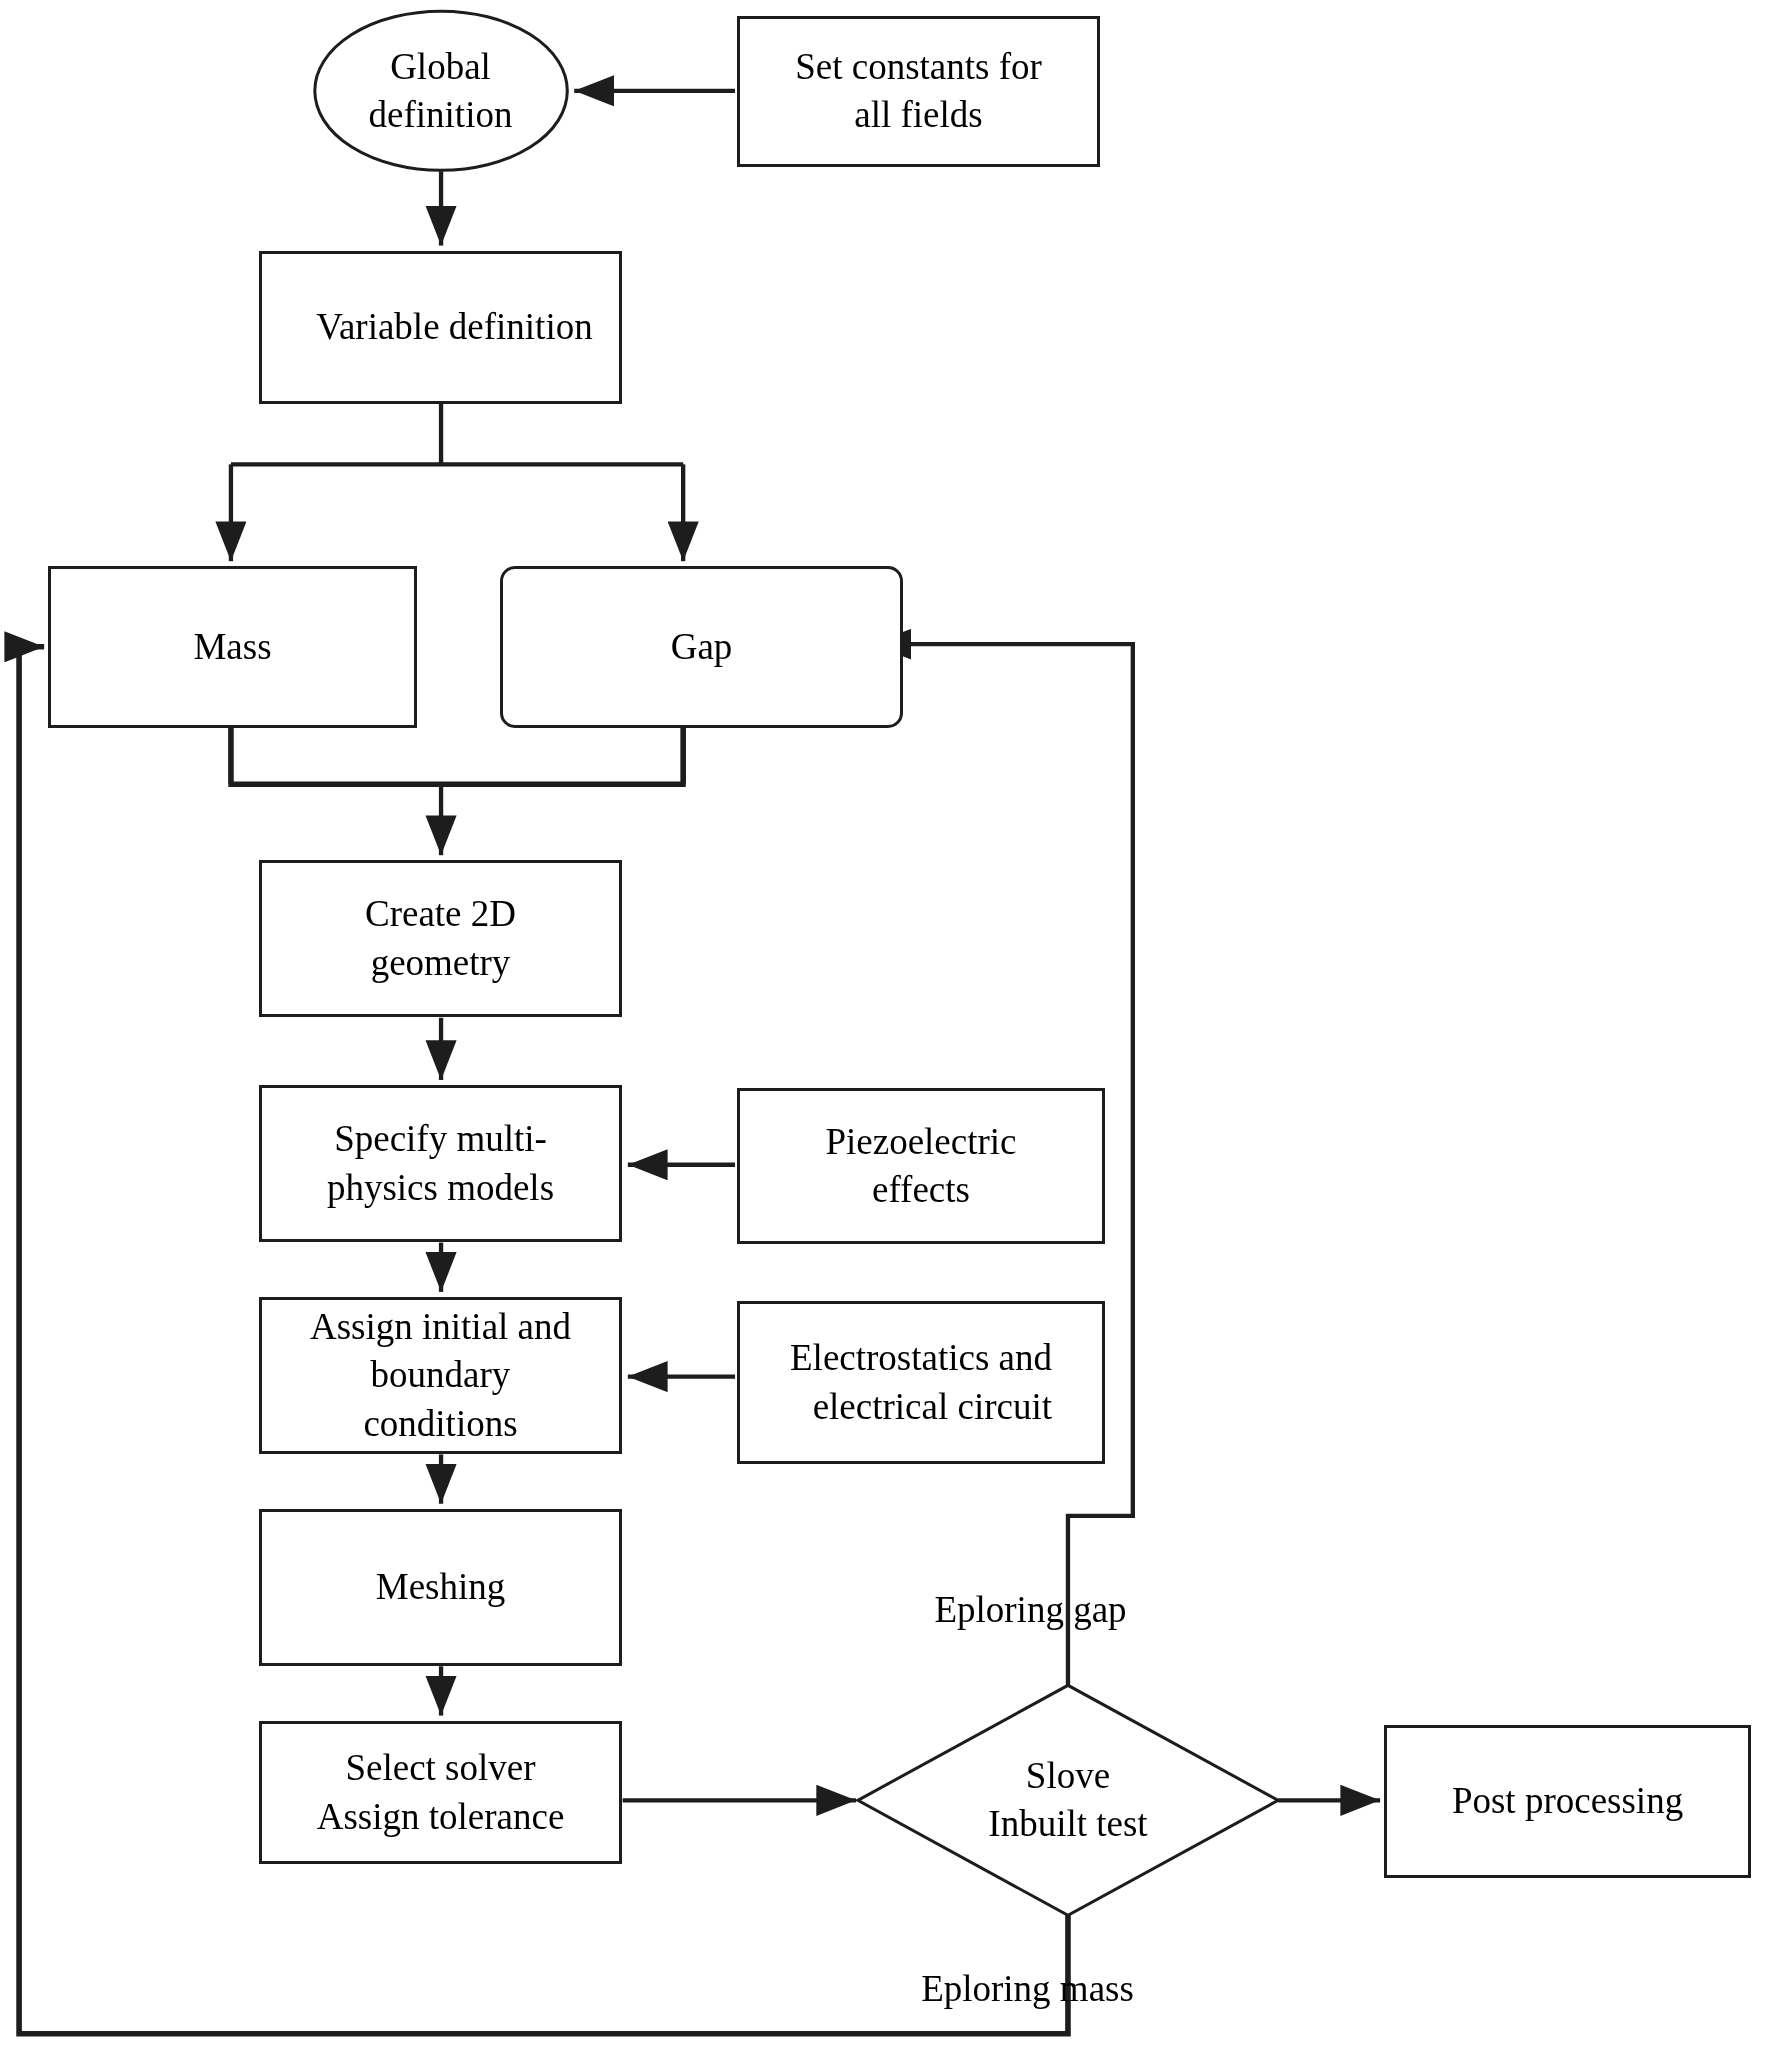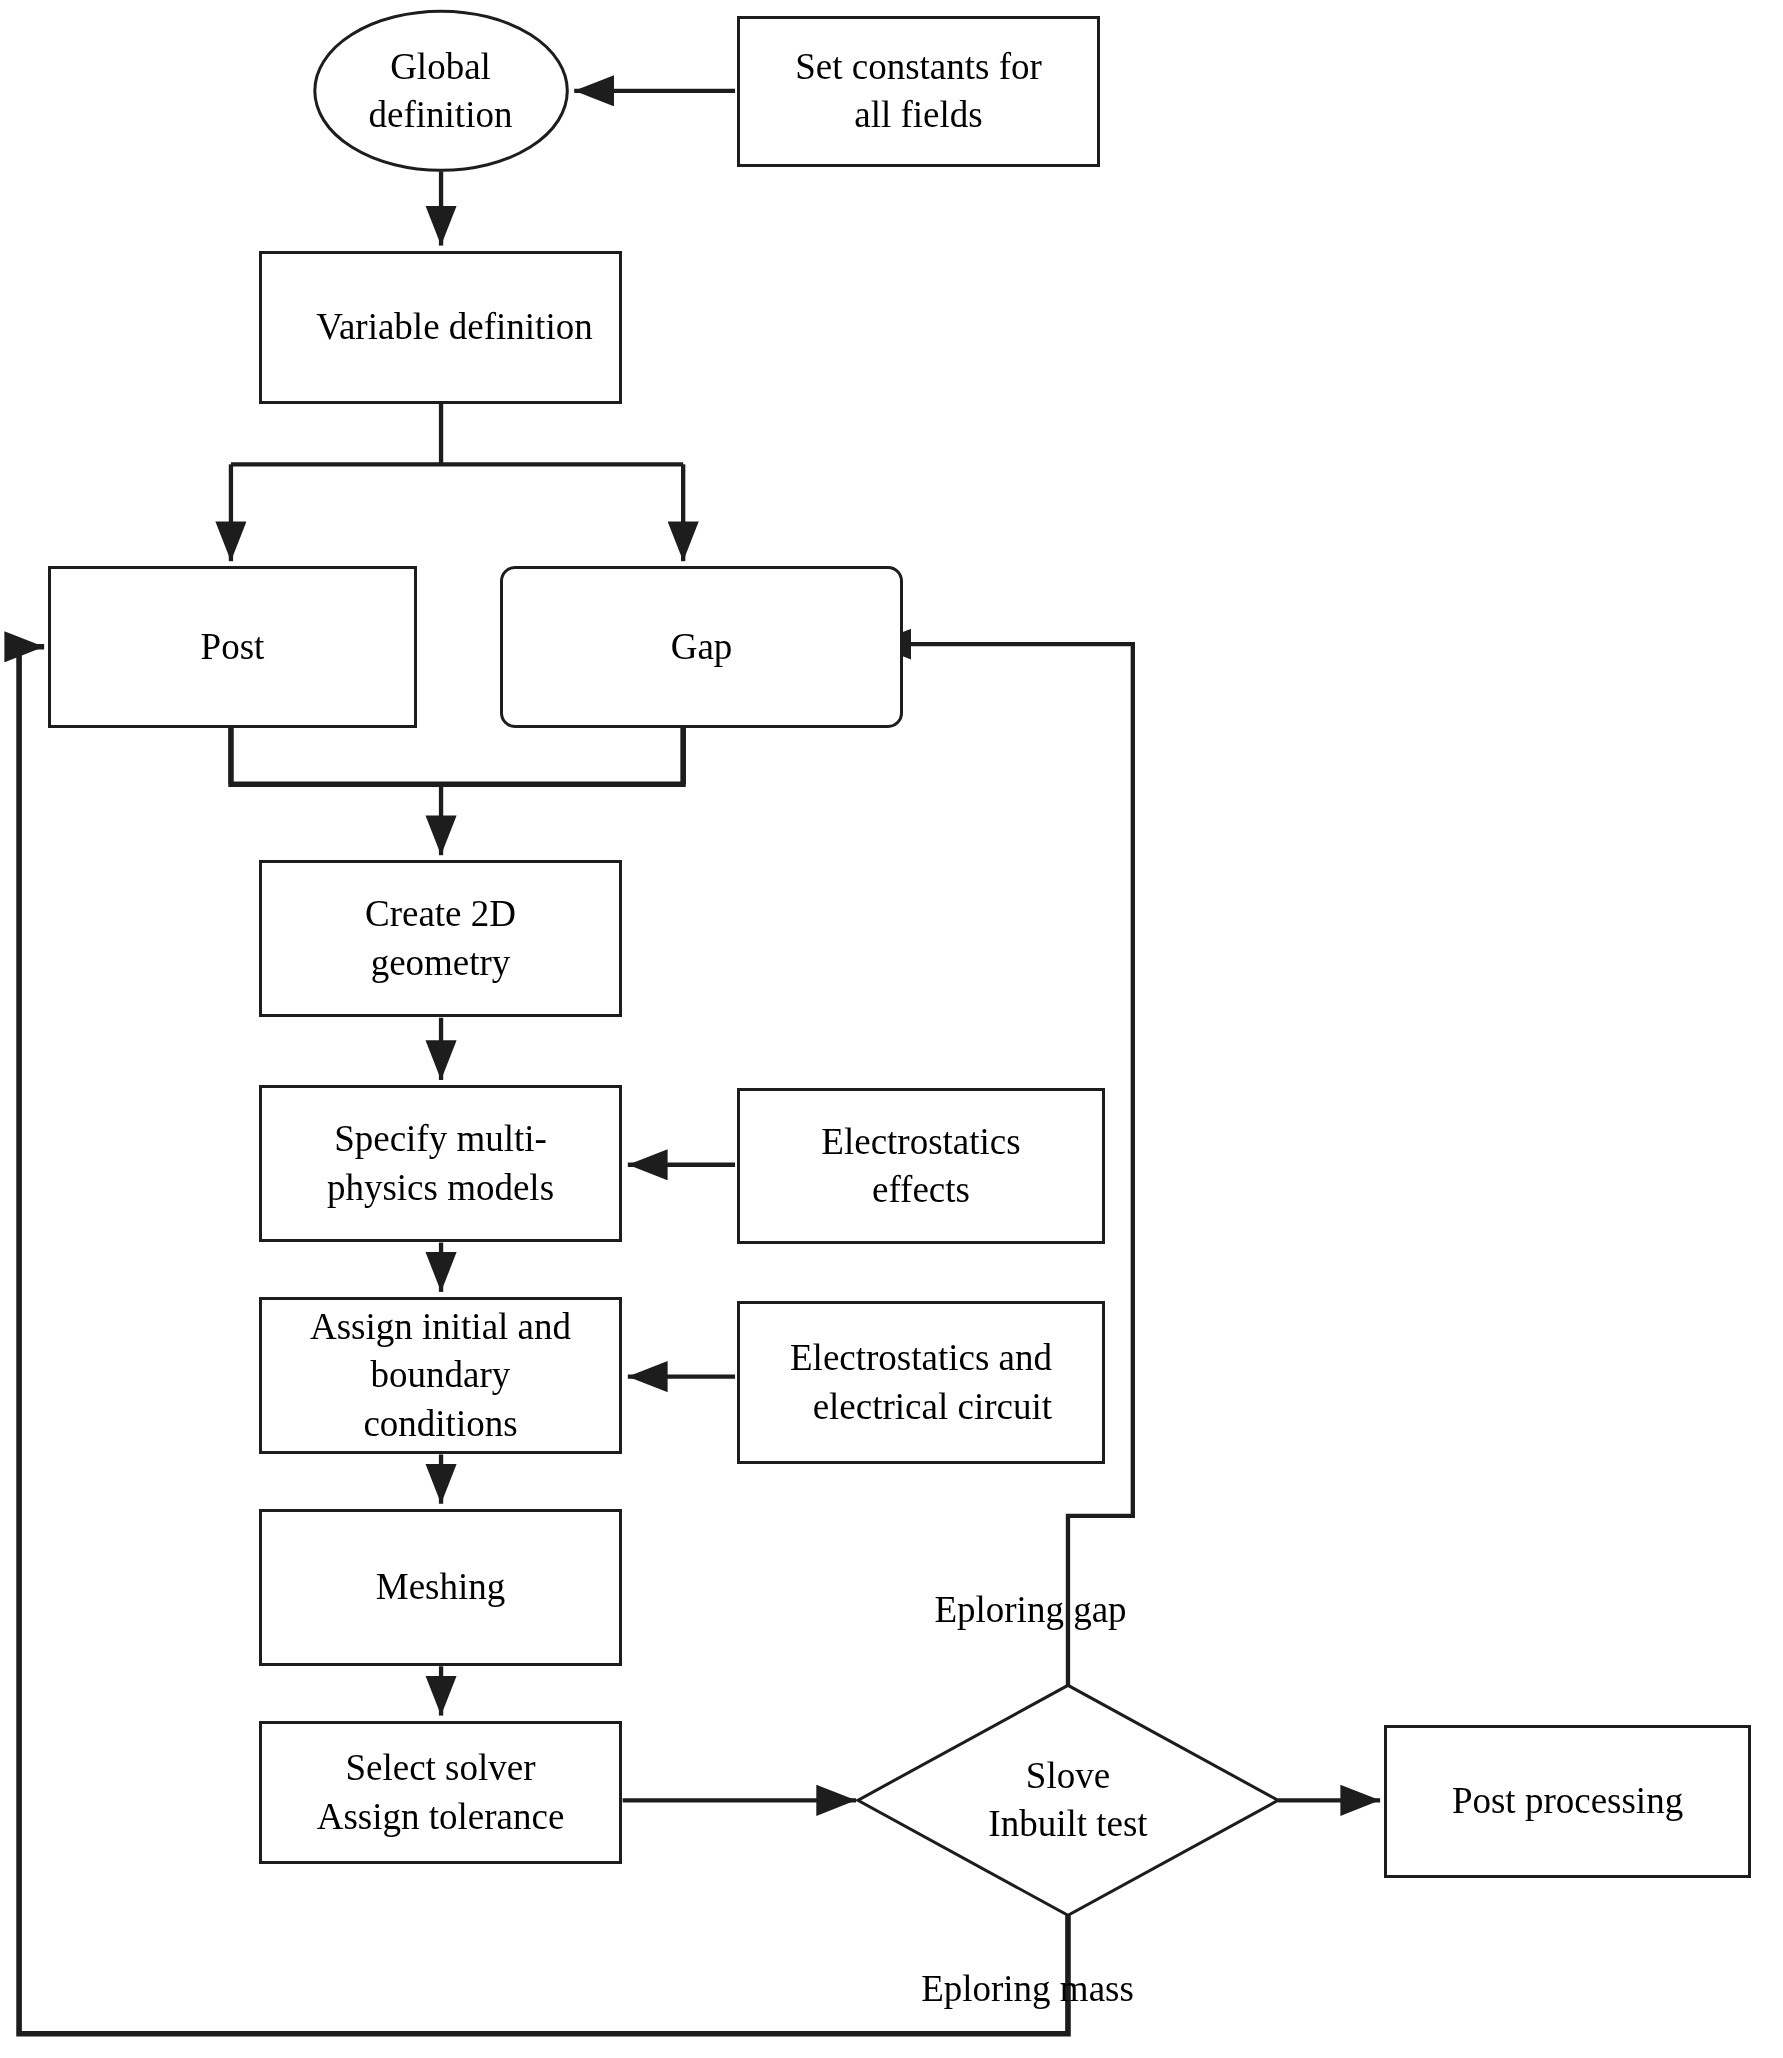--- a/index.html
+++ b/index.html
@@ -84,39 +84,39 @@
   <div class="node" style="left:737px; top:15.6px; width:363px; height:151px;justify-content:center;">
     <div class="node-label">Set  constants for
 all fields</div>
   </div>
 
   <div class="node" style="left:259px; top:251px; width:363px; height:153px;padding-left:28px;">
     <div class="node-label">Variable definition</div>
   </div>
 
   <div class="node" style="left:48px; top:566px; width:369px; height:162px;">
-    <div class="node-label">Post</div>
+    <div class="node-label">Mass</div>
   </div>
 
   <div class="node" style="left:500px; top:566px; width:403px; height:162px;border-radius:15px;">
     <div class="node-label">Gap</div>
   </div>
 
   <div class="node" style="left:259px; top:860px; width:363px; height:157px;">
     <div class="node-label">Create 2D
 geometry</div>
   </div>
 
   <div class="node" style="left:259px; top:1085px; width:363px; height:157px;">
     <div class="node-label">Specify multi-
 physics models</div>
   </div>
 
   <div class="node" style="left:737px; top:1088px; width:368px; height:156px;">
-    <div class="node-label">Electrostatics
+    <div class="node-label">Piezoelectric
 effects</div>
   </div>
 
   <div class="node" style="left:259px; top:1297px; width:363px; height:157px;">
     <div class="node-label">Assign initial and
 boundary
 conditions</div>
   </div>
 
   <div class="node" style="left:737px; top:1301px; width:368px; height:163px;text-align:right;">

